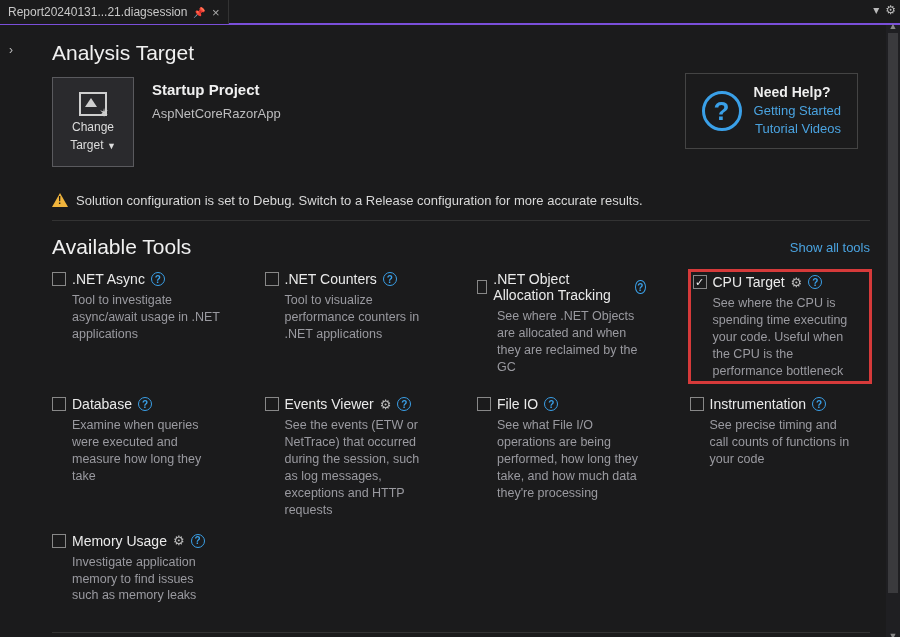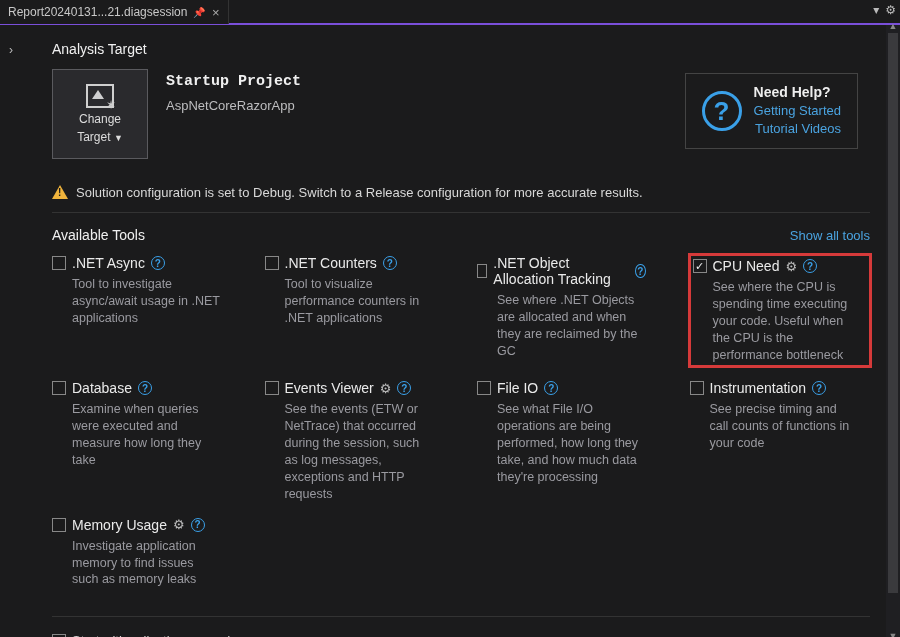--- a/index.html
+++ b/index.html
@@ -60,28 +60,28 @@
     position: absolute; left: 2px; right: 2px; top: 8px; height: 560px;
     background: #3a3a3d;
   }
   .scroll-up, .scroll-down {
     position: absolute; left: 0; right: 0; height: 14px;
     color: #888; font-size: 9px; text-align: center; line-height: 14px;
   }
   .scroll-up { top: -6px; }
   .scroll-down { bottom: -6px; }
 
-  h1.section { font-size: 14px; font-weight: 400; color: #f0f0f0; margin: 6px 0 12px 0; }
+  h1.section { font-size: 21px; font-weight: 400; color: #f0f0f0; margin: 6px 0 12px 0; }
 
   .target-row {
     display: flex; align-items: flex-start; gap: 18px;
     margin-bottom: 16px;
   }
   .change-target {
-    width: 96px; height: 90px;
+    width: 82px; height: 90px;
     border: 1px solid #5a5a5e;
     background: #2a2a2d;
     display: flex; flex-direction: column;
     align-items: center; justify-content: center;
     gap: 4px; font-size: 12px; color: #ddd;
     cursor: pointer;
   }
   .ct-icon {
     width: 28px; height: 24px;
     border: 2px solid #cfcfcf;
@@ -94,21 +94,21 @@
     border-right: 6px solid transparent;
     border-bottom: 9px solid #cfcfcf;
   }
   .ct-icon::after {
     content: "✶"; position: absolute;
     right: -4px; bottom: -6px;
     color: #cfcfcf; font-size: 12px;
   }
   .ct-caret { font-size: 9px; }
   .proj-info { padding-top: 4px; }
-  .proj-title { font-size: 15px; color: #f0f0f0; font-weight: 600; margin-bottom: 8px; font-family: Liberation Mono, monospace; }
+  .proj-title { font-size: 15px; color: #f0f0f0; font-weight: 600; margin-bottom: 8px; }
   .proj-sub { font-size: 13px; color: #bdbdbf; }
 
   .help-box {
     position: absolute; right: 42px; top: 48px;
     border: 1px solid #444;
     padding: 10px 16px;
     display: flex; align-items: center; gap: 12px;
   }
   .help-q {
     width: 40px; height: 40px; border-radius: 50%;
@@ -273,21 +273,21 @@
           <span class="cb"></span>
           <span>.NET Object Allocation Tracking</span>
           <span class="info-ic">?</span>
         </div>
         <div class="tool-desc">See where .NET Objects are allocated and when they are reclaimed by the GC</div>
       </div>
 
       <div class="tool highlight">
         <div class="tool-head">
           <span class="cb checked"></span>
-          <span>CPU Need</span>
+          <span>CPU Target</span>
           <span class="gear-ic">⚙</span>
           <span class="info-ic">?</span>
         </div>
         <div class="tool-desc">See where the CPU is spending time executing your code. Useful when the CPU is the performance bottleneck</div>
       </div>
 
       <div class="tool">
         <div class="tool-head">
           <span class="cb"></span>
           <span>Database</span>

